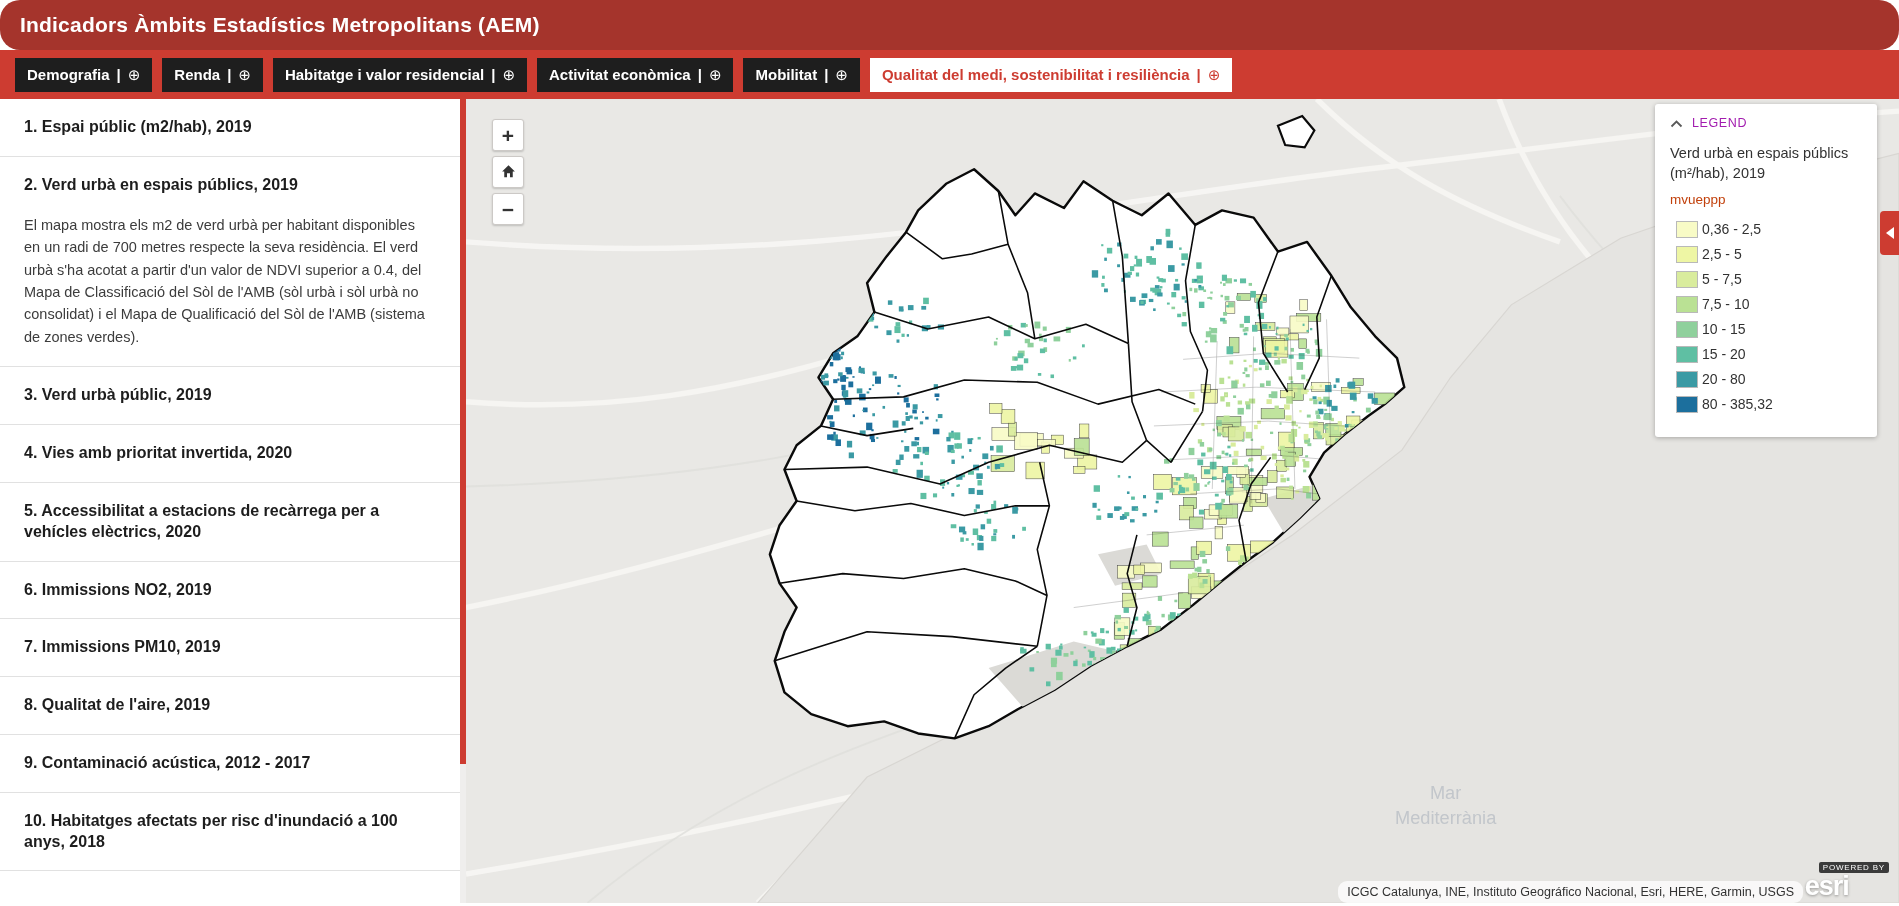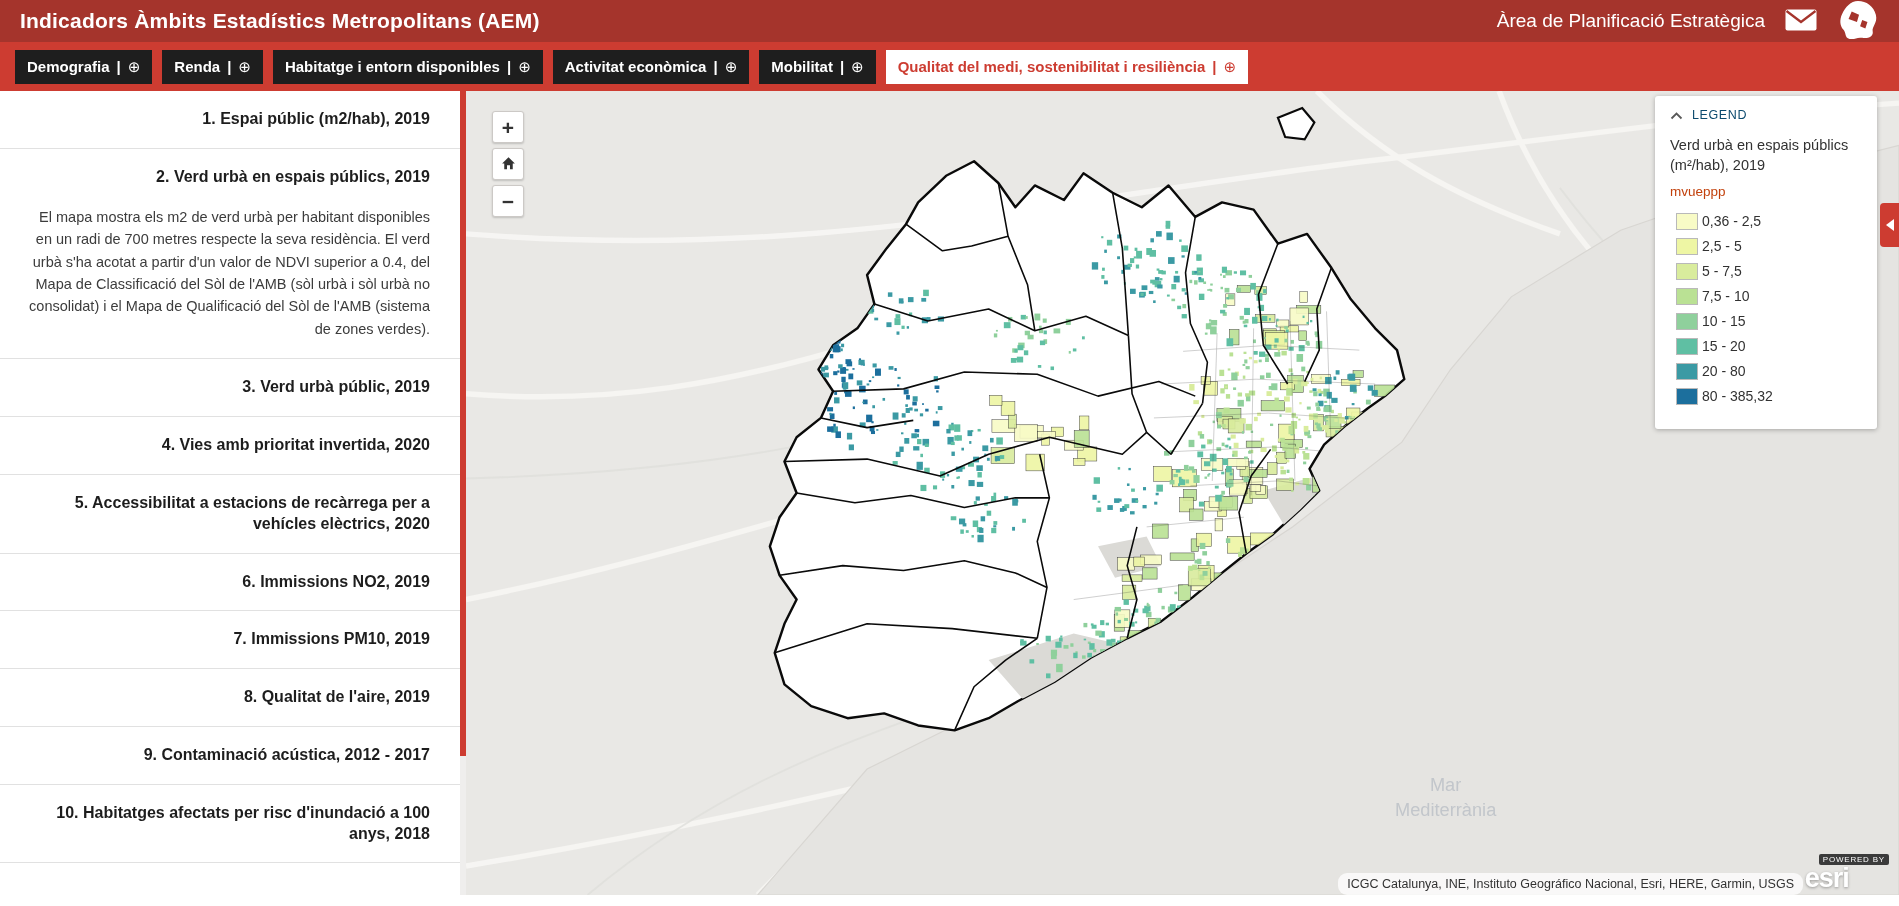--- a/index.html
+++ b/index.html
@@ -4,23 +4,24 @@
 <style>
   * { box-sizing: border-box; }
   html,body { margin:0; padding:0; }
   body {
     width:1899px; height:906px; overflow:hidden;
     font-family:"Liberation Sans", sans-serif; background:#fff;
   }
 
   
   .header {
-    height:42px; background:#a5342c; color:#fff;
+    height:50px; background:#a5342c; color:#fff;
     display:flex; align-items:center; justify-content:space-between;
     padding:0 20px;
+    border-radius:20px;
   }
   .header-title { font-size:21px; font-weight:bold; letter-spacing:.2px; }
   .header-right { display:flex; align-items:center; gap:20px; }
   .header-area { font-size:19px; }
   .icon-btn { background:none; border:none; padding:0; cursor:pointer; display:flex; align-items:center; }
 
   
   .nav {
     height:49px; background:#cd3c31; display:flex; align-items:center;
     gap:10px; padding:0 15px;
@@ -30,21 +31,21 @@
     font-family:"Liberation Sans", sans-serif; font-weight:bold; font-size:15px;
     padding:8px 12px; display:flex; align-items:center; gap:7px; white-space:nowrap;
   }
   .nav-btn .plus { font-size:15px; font-weight:normal; }
   .nav-btn.active { background:#fff; color:#cd3c31; }
 
   
   .main { display:flex; height:804px; }
 
   
-  .sidebar { width:466px; position:relative; background:#fff; flex:none;text-align:right; }
+  .sidebar { width:466px; position:relative; background:#fff; flex:none; }
   .sb-list { height:100%; overflow:hidden; }
   .sb-item { padding:18px 36px 18px 24px; border-bottom:1px solid #e1e1e1; cursor:pointer; }
   .sb-title { font-size:16px; font-weight:bold; color:#1d1d1d; line-height:1.3; }
   .sb-desc { margin-top:18px; font-size:14.5px; color:#3c3c3c; line-height:1.55; }
   .sb-src  { margin-top:18px; font-size:14.5px; color:#3c3c3c; line-height:1.5; }
   .scroll-track {
     position:absolute; top:0; right:0; width:6px; height:100%; background:#efeeed;
   }
   .scroll-thumb { position:absolute; top:0; left:0; width:6px; height:665px; background:#cd3c31; cursor:grab; }
 
@@ -62,21 +63,21 @@
     font-family:"Liberation Sans", sans-serif;
   }
 
   
   .legend {
     position:absolute; left:1189px; top:5px; width:222px;
     background:#fff; border-radius:3px; box-shadow:0 1px 5px rgba(0,0,0,.28);
     padding:10px 15px 16px;
   }
   .legend-hd { display:flex; align-items:center; gap:9px; padding-bottom:12px; cursor:pointer; }
-  .legend-hd-label { font-size:12.5px; color:#0c4a6e; letter-spacing:.6px; }
+  .legend-hd-label { font-size:12.5px; color:#a21caf; letter-spacing:.6px; }
   .legend-title { font-size:14.5px; color:#323232; line-height:1.35; margin-bottom:9px; }
   .legend-field { font-size:13.5px; color:#c2410c; margin-bottom:14px; }
   .legend-row { display:flex; gap:4px; margin:8px 0 8px 6px; }
   .swatch { width:22px; height:17px; border:1px solid #b9b9b9; flex:none; }
   .legend-label { font-size:14px; color:#323232; }
 
   
   .edge-tab {
     position:absolute; right:0; top:112px; width:19px; height:44px;
     background:#cd3c31; border-radius:4px 0 0 4px; cursor:pointer;
@@ -98,53 +99,35 @@
   .esri-text {
     color:#fff; font-size:27px; font-weight:bold; line-height:1;
     text-shadow:0 1px 3px rgba(0,0,0,.35); letter-spacing:-1px;
   }
 </style>
 </head>
 <body>
 
 <div class="header">
   <div class="header-title">Indicadors Àmbits Estadístics Metropolitans (AEM)</div>
-  <div class="header-right">
-    <span class="header-area">Àrea de Planificació Estratègica</span>
-    <button class="icon-btn">
-      <span>
-        <svg width="32" height="22" viewBox="0 0 32 22">
-            <rect x="0.5" y="0.5" width="31" height="21" rx="2" fill="#fff"></rect>
-            <path d="M1.5 2 L16 13 L30.5 2" stroke="#a5342c" stroke-width="2.2" fill="none"></path>
-          </svg>
-      </span>
-    </button>
-    <button class="icon-btn">
-      <span>
-        <svg width="42" height="42" viewBox="0 0 40 40">
-          <path fill-rule="evenodd" fill="#fff" d="M20 2 C28 2 35 7 37 15 C39 23 33 26 34 31 C35 36 29 38 24 37 C19 36 17 39 12 38 C7 37 9 32 6 29 C3 26 2 20 5 14 C8 8 13 2 20 2 Z M14 12 l 7 3 l -2 7 l -8 -3 Z M24 20 l 5 2 l -2 6 l -5 -2 Z"></path>
-        </svg>
-      </span>
-    </button>
-  </div>
 </div>
 
 <div class="nav">
   <button class="nav-btn">
     <span>Demografia</span>
     <span class="sep">|</span>
     <span class="plus">⊕</span>
   </button>
   <button class="nav-btn">
     <span>Renda</span>
     <span class="sep">|</span>
     <span class="plus">⊕</span>
   </button>
   <button class="nav-btn">
-    <span>Habitatge i entorn disponibles</span>
+    <span>Habitatge i valor residencial</span>
     <span class="sep">|</span>
     <span class="plus">⊕</span>
   </button>
   <button class="nav-btn">
     <span>Activitat econòmica</span>
     <span class="sep">|</span>
     <span class="plus">⊕</span>
   </button>
   <button class="nav-btn">
     <span>Mobilitat</span>

